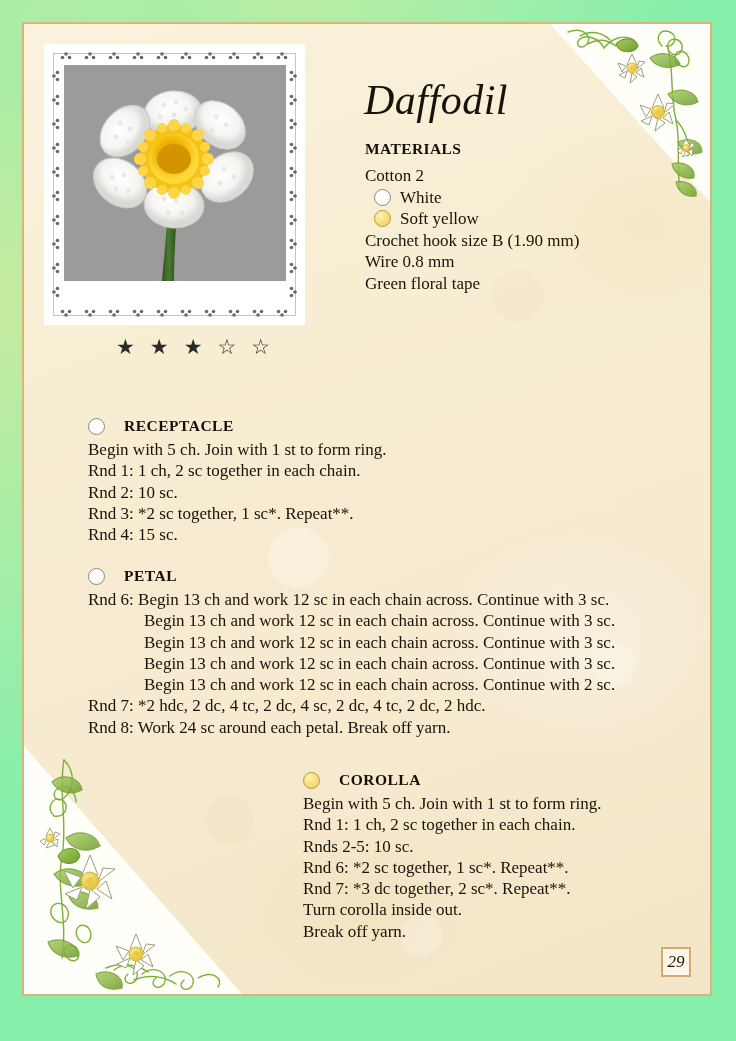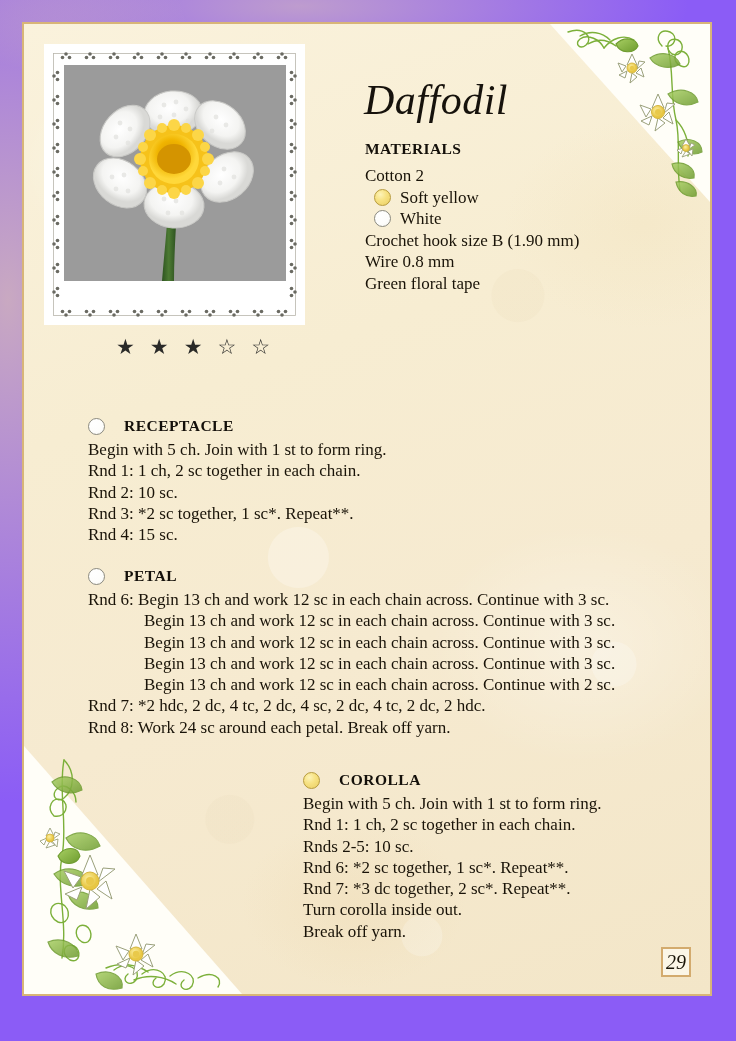--- a/index.html
+++ b/index.html
@@ -14,21 +14,21 @@
     overflow: hidden;
     position: relative;
   }
 
   
   #page {
     position: absolute;
     left: 0; top: 0;
     width: 736px;
     height: 1041px;
-    background: #8b5cf6;
+    background: #86efac;
     overflow: hidden;
   }
   
   #page::before {
     content: "";
     position: absolute;
     left: 0; top: 0;
     width: 736px; height: 1041px;
     background:
       radial-gradient(ellipse 300px 700px at 8px 300px, rgba(252,232,150,0.55), rgba(255,255,255,0) 72%),
@@ -227,21 +227,21 @@
     bottom: 17px;
     width: 30px;
     height: 30px;
     border: 2px solid #d3ab6e;
     background: #fbf6e7;
     display: flex;
     align-items: center;
     justify-content: center;
     font-family: "Liberation Serif", serif;
     font-style: italic;
-    font-size: 20px;
+    font-size: 17px;
     color: #1a1508;
     box-sizing: border-box;
   }
 </style>
 </head>
 <body>
 
 <div id="page">
   <div id="frame">
     <div id="paper-texture"></div>
@@ -621,26 +621,26 @@
         </svg>
       </div>
     </div>
 
     <div id="title">Daffodil</div>
 
     <div id="materials">
       <div class="mat-head">MATERIALS</div>
       <div class="mat-line">Cotton 2</div>
       <div class="mat-swatch-row">
+        <span class="swatch white"></span>
+        <span class="mat-line">White</span>
+      </div>
+      <div class="mat-swatch-row">
         <span class="swatch yellow"></span>
         <span class="mat-line">Soft yellow</span>
-      </div>
-      <div class="mat-swatch-row">
-        <span class="swatch white"></span>
-        <span class="mat-line">White</span>
       </div>
       <div class="mat-line">Crochet hook size B (1.90 mm)</div>
       <div class="mat-line">Wire 0.8 mm</div>
       <div class="mat-line">Green floral tape</div>
     </div>
 
     <div id="stars">
       <span class="star">★</span>
       <span class="star">★</span>
       <span class="star">★</span>

